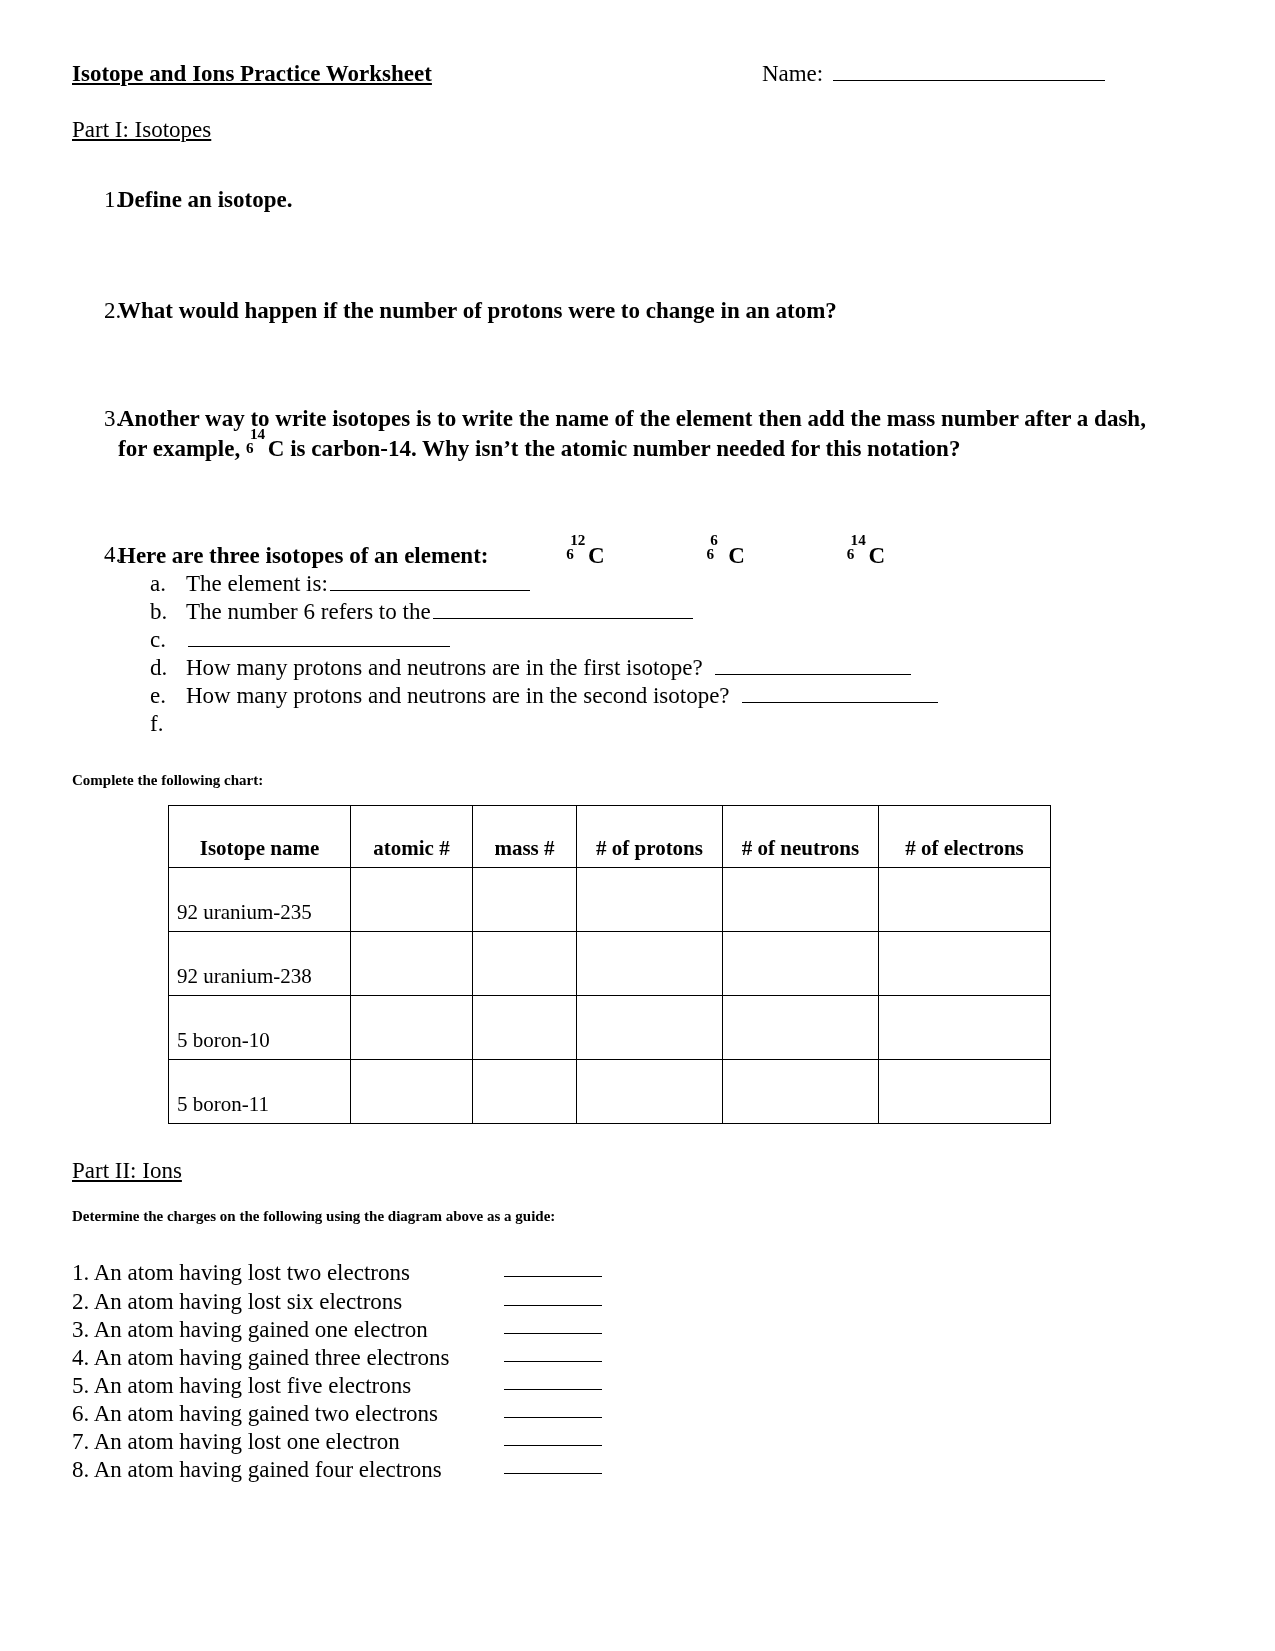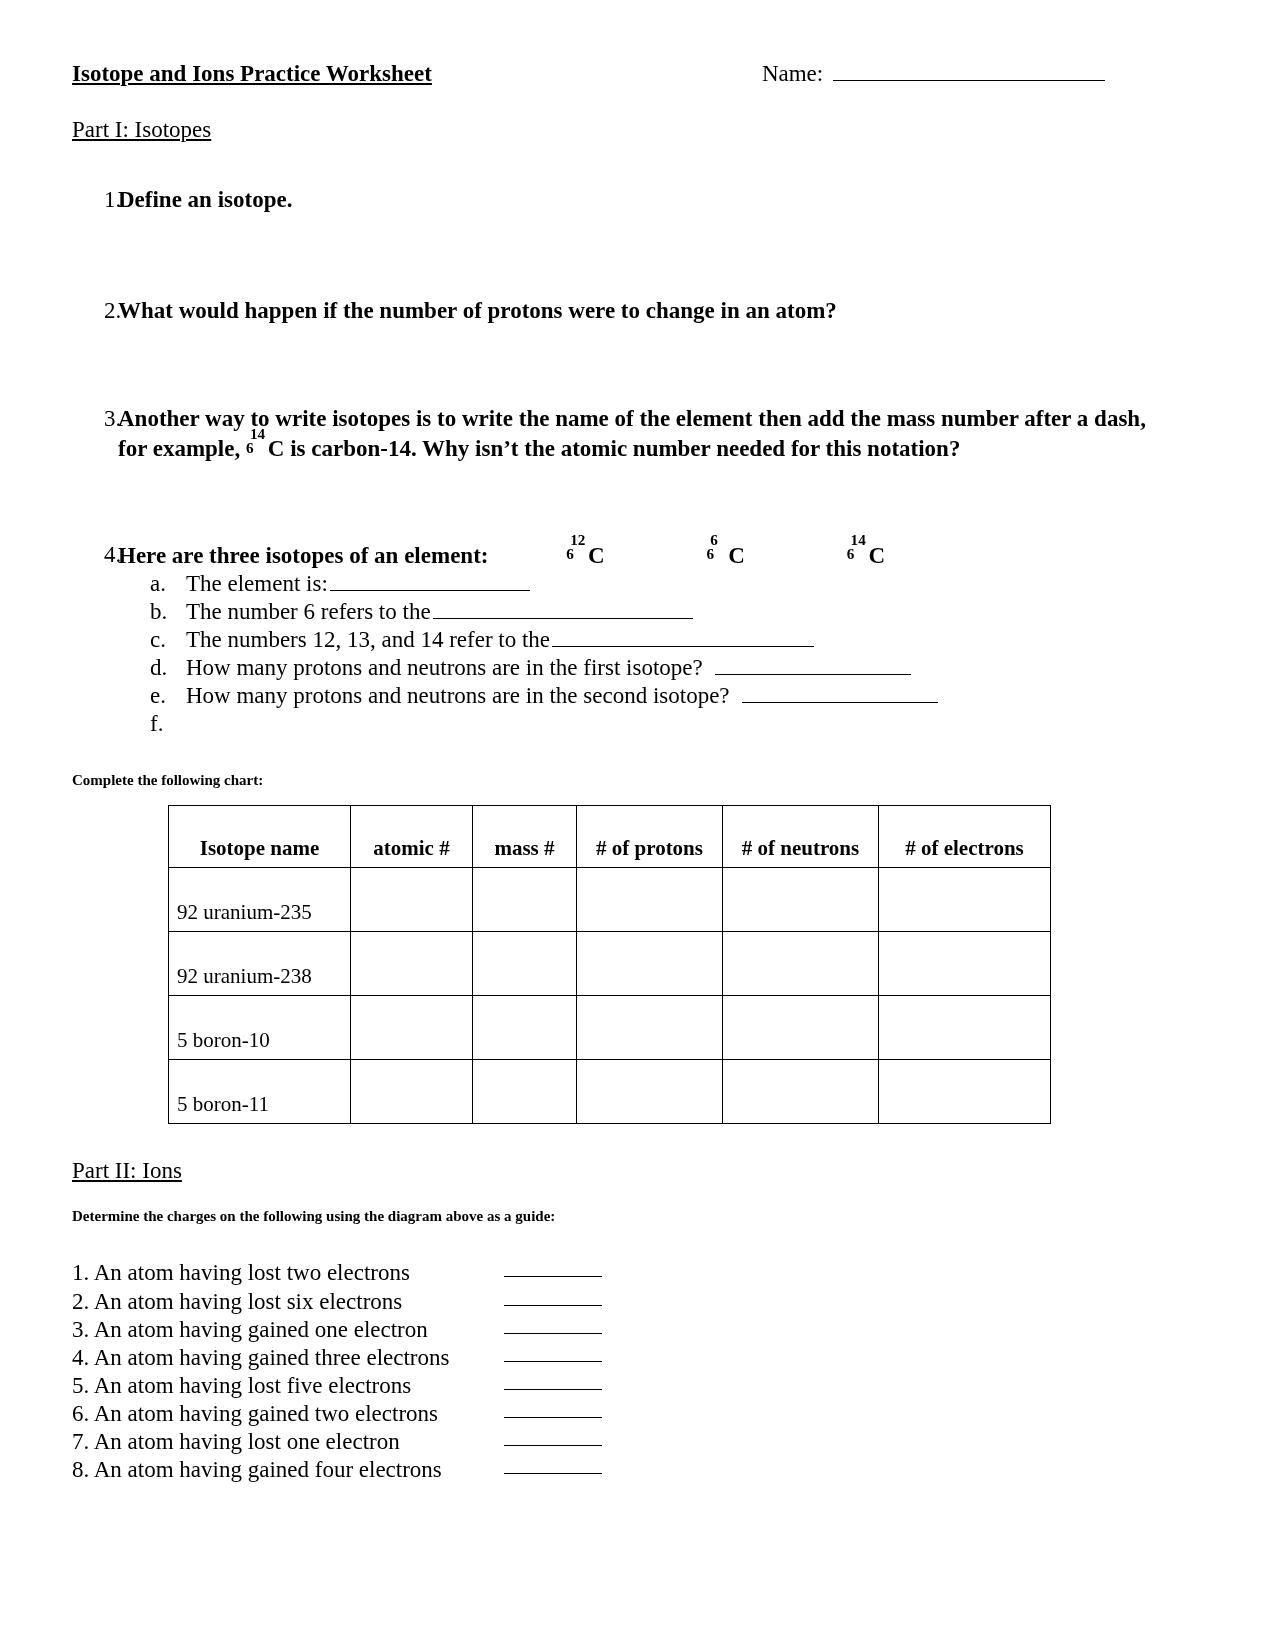--- a/index.html
+++ b/index.html
@@ -256,21 +256,21 @@
         <div class="sub-item">
           <span class="sub-letter">a.</span>
           <span class="sub-text"><span>The element is:</span><span class="blank-inline" style="width:200px"></span></span>
         </div>
         <div class="sub-item">
           <span class="sub-letter">b.</span>
           <span class="sub-text"><span>The number 6 refers to the</span><span class="blank-inline" style="width:260px"></span></span>
         </div>
         <div class="sub-item">
           <span class="sub-letter">c.</span>
-          <span class="sub-text"><span>The numbers 12, 13, and 14 refer to the</span><span class="blank-inline" style="width:262px"></span></span>
+          <span class="sub-text"><span class="blank-inline" style="width:262px"></span></span>
         </div>
         <div class="sub-item">
           <span class="sub-letter">d.</span>
           <span class="sub-text"><span>How many protons and neutrons are in the first isotope?</span><span class="blank-inline" style="width:196px;margin-left:12px"></span></span>
         </div>
         <div class="sub-item">
           <span class="sub-letter">e.</span>
           <span class="sub-text"><span>How many protons and neutrons are in the second isotope?</span><span class="blank-inline" style="width:196px;margin-left:12px"></span></span>
         </div>
         <div class="sub-item">

